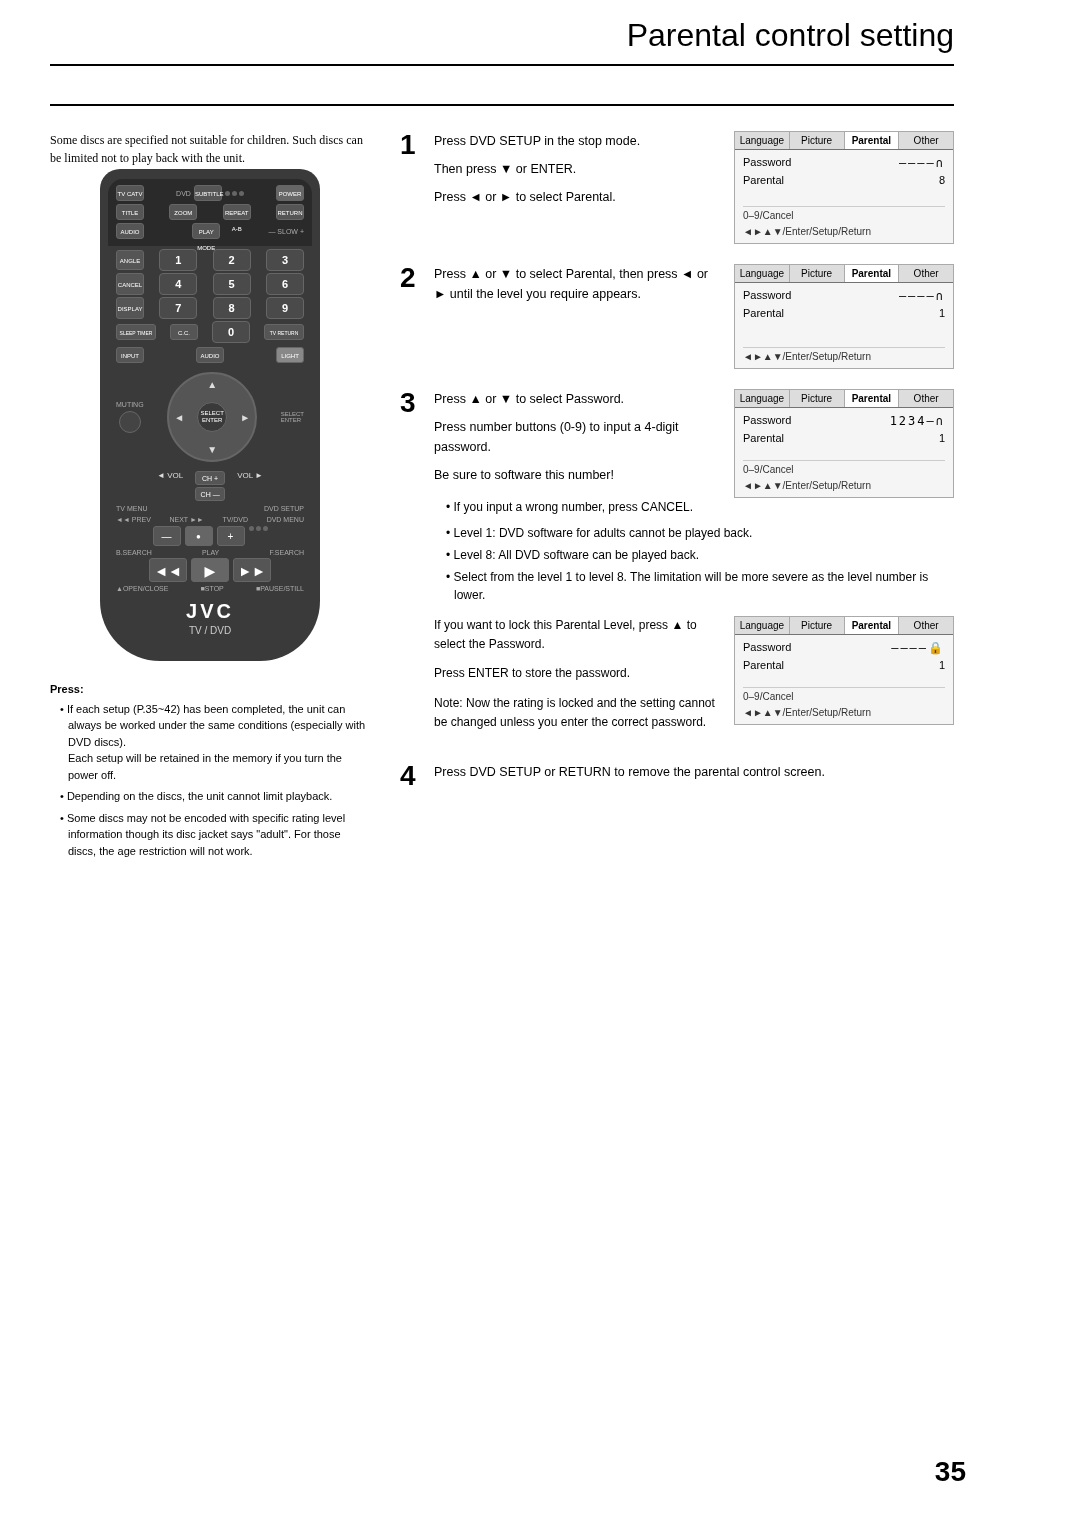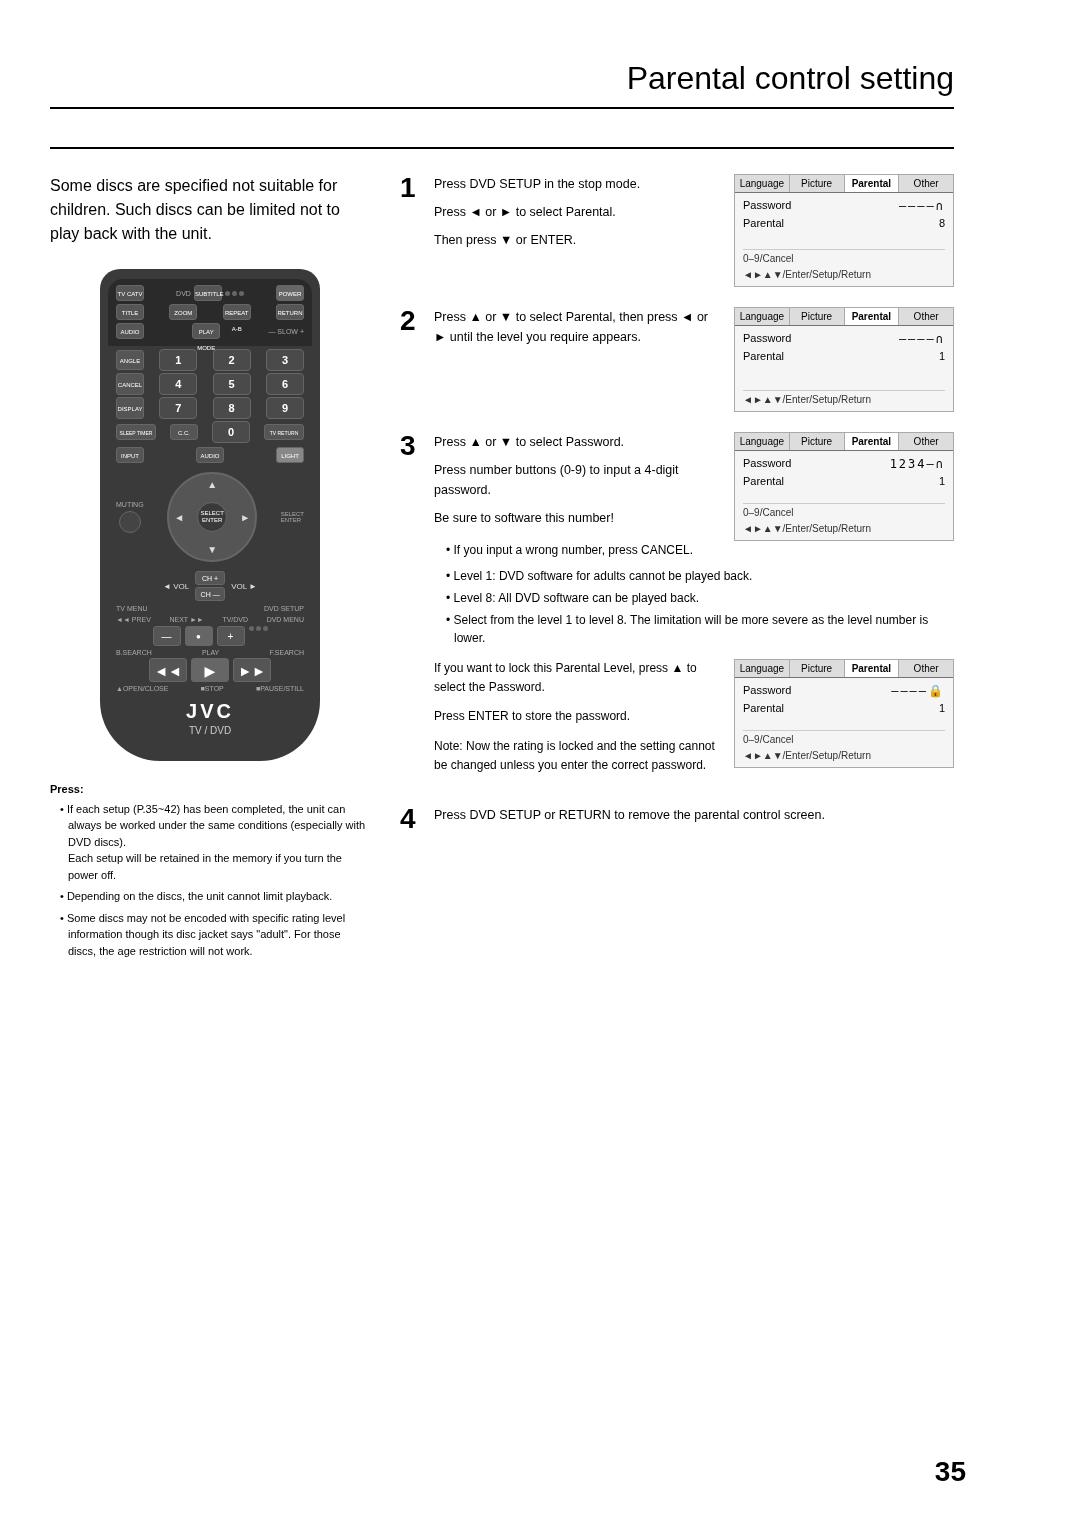--- a/index.html
+++ b/index.html
@@ -11,21 +11,21 @@
       font-size: 13px;
       color: #000;
       position: relative;
       overflow: hidden;
     }
 
     
     .page {
       width: 1004px;
       height: 1528px;
-      padding: 60px 50px;
+      padding: 17px 50px;
       position: relative;
     }
 
     
     .page-title {
       text-align: right;
       font-size: 32px;
       font-weight: normal;
       margin-bottom: 30px;
       padding-bottom: 10px;
@@ -44,23 +44,24 @@
       flex-shrink: 0;
     }
 
     
     .right-col {
       flex: 1;
     }
 
     
     .intro-text {
-      font-size: 16px;
+      font-size: 12px;
       line-height: 1.5;
-      margin-bottom: 23px;
+      margin-bottom: 2px;
+      font-family: Liberation Serif, serif;
     }
 
     
     .remote-wrapper {
       display: flex;
       justify-content: center;
       margin-bottom: 20px;
     }
 
     .remote {
@@ -455,21 +456,21 @@
                 <div class="nav-arrow nav-right">►</div>
                 <div class="nav-center" style="font-size:6px; text-align:center;">SELECT<br>ENTER</div>
               </div>
             </div>
 
             <div style="display:flex; flex-direction:column; align-items:center; gap:4px;">
               <div style="font-size:6px; color:#aaa;">SELECT<br>ENTER</div>
             </div>
           </div>
 
-          <div style="display:flex; align-items:center; justify-content:center; gap:6px; margin-bottom:4px; padding: 0 8px;">
+          <div style="display:flex; align-items:flex-start; justify-content:center; gap:12px; margin-bottom:4px; padding: 0 8px;">
             <div style="font-size:8px; color:#ddd;">◄ VOL</div>
             <div style="display:flex; flex-direction:column; gap:2px;">
               <div class="remote-btn" style="font-size:7px; width:30px; height:14px; line-height:14px;">CH +</div>
               <div class="remote-btn" style="font-size:7px; width:30px; height:14px; line-height:14px;">CH —</div>
             </div>
             <div style="font-size:8px; color:#ddd;">VOL ►</div>
           </div>
 
           <div style="display:flex; justify-content:space-between; padding: 0 8px; margin-bottom:4px;">
             <div style="font-size:7px; color:#aaa;">TV MENU</div>
@@ -538,22 +539,22 @@
     </div>
 
     <div class="right-col">
 
       <div class="step">
         <div class="step-number">1</div>
         <div class="step-content">
           <div class="step-inline">
             <div style="flex:1;">
               <p class="step-text">Press DVD SETUP in the stop mode.</p>
+              <p class="step-text">Then press ▼ or ENTER.</p>
               <p class="step-text">Press ◄ or ► to select Parental.</p>
-              <p class="step-text">Then press ▼ or ENTER.</p>
             </div>
             <div class="setup-panel">
               <div class="setup-tabs">
                 <div class="setup-tab">Language</div>
                 <div class="setup-tab">Picture</div>
                 <div class="setup-tab active">Parental</div>
                 <div class="setup-tab">Other</div>
               </div>
               <div class="setup-body">
                 <div class="setup-row">

